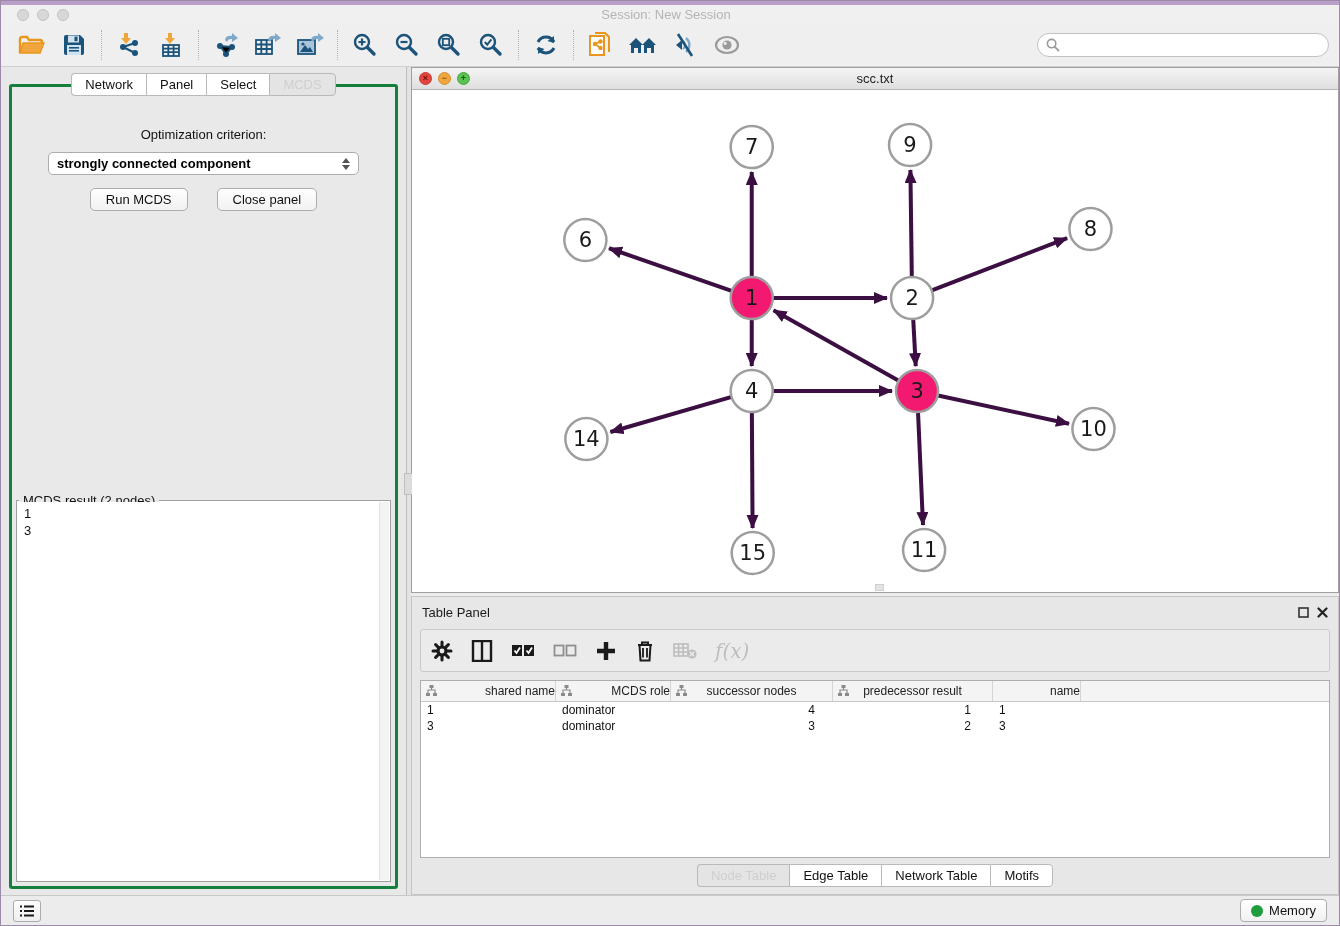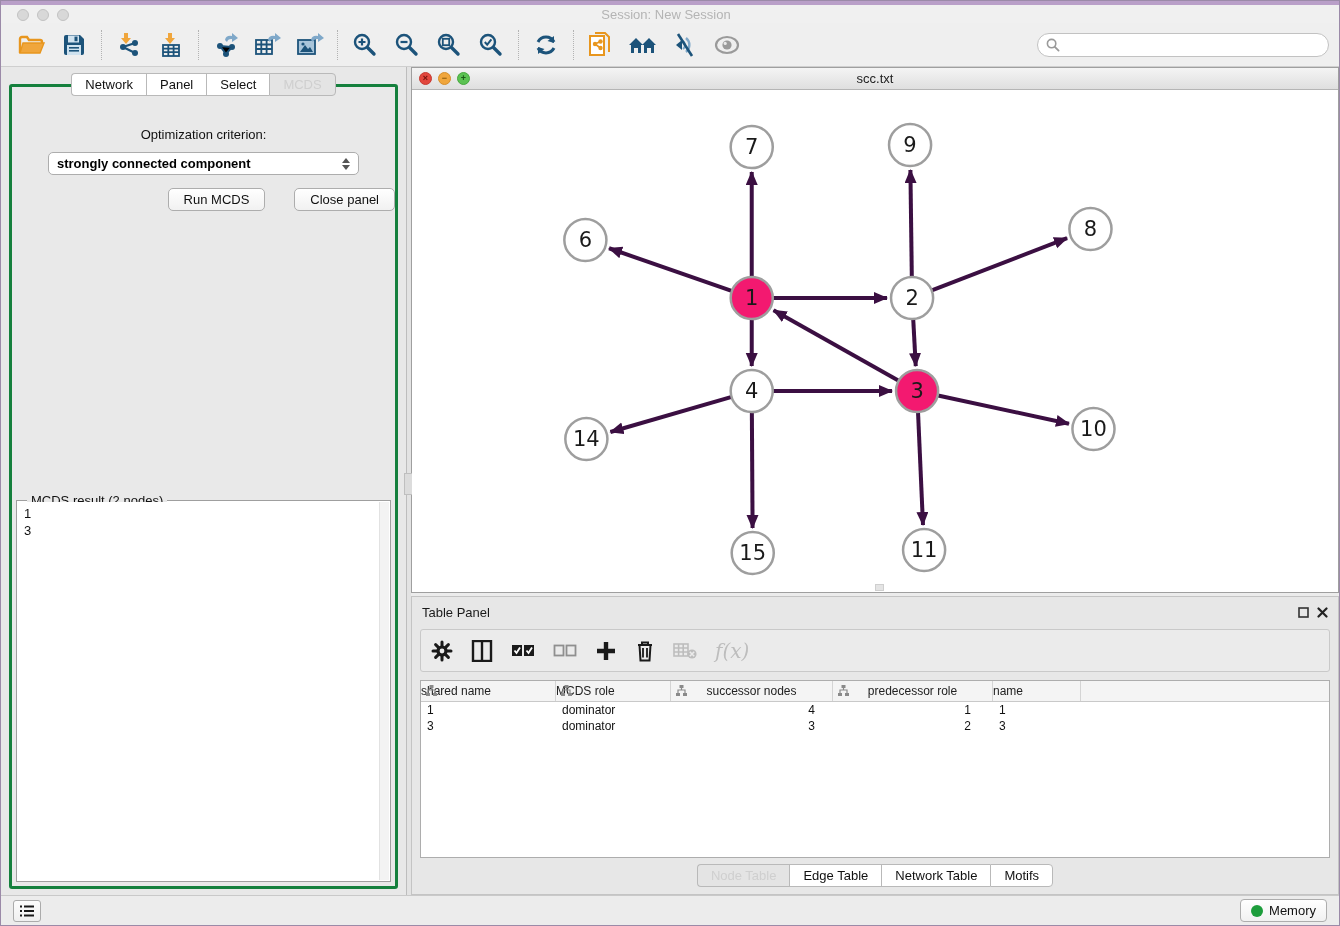--- a/index.html
+++ b/index.html
@@ -37,24 +37,24 @@
   .tab:last-child { border-right:1px solid #b9b9b9; border-top-right-radius:4px; border-bottom-right-radius:4px;text-align:right; }
   .tab.disabled { background:#e4e4e4; color:#cfcfcf; }
   .cp-body { flex:1; margin:-12px 8px 6px 8px; border:3px solid #15803d; border-radius:3px; background:#e9e9e9; padding-top:32px; display:flex; flex-direction:column; min-height:0; }
   .opt-label { text-align:center; font-size:13px; color:#111; margin-top:8px; }
   .dropdown { margin:10px 36px 0 36px; height:23px; background:#fff; border:1px solid #adadad; border-radius:5px; display:flex; align-items:center; padding:0 8px; font-size:13px; cursor:pointer;font-weight:bold; }
   .dropdown .dd-label { flex:1; }
   .dd-arrows { display:flex; flex-direction:column; gap:2px; align-items:center; }
   .dd-arrows i { width:0; height:0; border-left:4px solid transparent; border-right:4px solid transparent; display:block; }
   .dd-arrows i.up { border-bottom:5px solid #555; }
   .dd-arrows i.dn { border-top:5px solid #555; }
-  .btn-row { display:flex; justify-content:flex-end; gap:29px; margin-top:13px; }
+  .btn-row { display:flex; justify-content:center; gap:29px; margin-top:13px; }
   .btn { font-size:13px; padding:3px 15px; background:linear-gradient(#ffffff,#f1f1f1); border:1px solid #adadad; border-radius:5px; color:#111; cursor:pointer; font-family:inherit; }
   .result-box { margin:auto 4px 4px 4px; height:382px; border:1px solid #9f9f9f; position:relative; background:#fff; }
-  .result-legend { position:absolute; top:-8px; left:10px; background:#e9e9e9; padding:0 4px; font-size:13px; color:#111; }
+  .result-legend { position:absolute; top:-8px; left:2px; background:#e9e9e9; padding:0 4px; font-size:13px; color:#111; }
   .result-text { position:absolute; inset:1px 11px 1px 1px; background:#fff; font-size:13px; color:#111; padding:3px 6px; line-height:17px; white-space:pre; }
   .result-scroll { position:absolute; top:1px; bottom:1px; right:1px; width:10px; background:#f3f3f3; border-left:1px solid #e2e2e2; }
 
   
   .v-divider { width:5px; background:#e3e3e3; border-left:1px solid #bdbdbd; position:relative; flex:0 0 auto; }
   .v-divider .grip { position:absolute; top:406px; left:-3px; width:9px; height:22px; background:#dcdcdc; border:1px solid #bfbfbf; }
 
   
   .right-side { flex:1; display:flex; flex-direction:column; min-width:0; }
 
@@ -74,21 +74,21 @@
   .h-gap { height:3px; background:#ececec; flex:0 0 auto; }
 
   
   .table-panel { flex:1; background:#e7e7e7; border:1px solid #c4c4c4; display:flex; flex-direction:column; min-height:0; }
   .tp-toolbar { margin:6px 8px 0 8px; border:1px solid #c9c9c9; border-radius:3px; background:#ebebeb; height:43px; display:flex; align-items:center; padding:0 10px; gap:18px; flex:0 0 auto; }
   .tp-btn { display:flex; align-items:center; justify-content:center; cursor:pointer; }
   .tp-btn.disabled { cursor:default; opacity:.9; }
   .fx-label { font-size:20px; font-style:italic; color:#b9b9b9; font-family:"DejaVu Serif","Liberation Serif",serif; }
   .tp-table { margin:8px 8px 0 8px; flex:1; background:#fff; border:1px solid #adadad; overflow:hidden; display:flex; flex-direction:column; min-height:0; }
   .thead { display:flex; background:#f4f4f4; border-bottom:1px solid #c9c9c9; flex:0 0 auto; }
-  .th { height:20px; display:flex; align-items:center; justify-content:flex-start; font-size:12px; color:#222; border-right:1px solid #d4d4d4; position:relative; }
+  .th { height:20px; display:flex; align-items:center; justify-content:flex-end; font-size:12px; color:#222; border-right:1px solid #d4d4d4; position:relative; }
   .th .tree-ic { position:absolute; left:5px; top:4px; }
   .tbody { flex:1; background:#fff; }
   .tr { display:flex; height:16px; align-items:center; }
   .td { font-size:12px; color:#111; padding:0 6px; overflow:hidden; white-space:nowrap; }
   .c0 { width:135px; } .c1 { width:115px; } .c2 { width:162px; text-align:right; padding-right:18px; }
   .c3 { width:160px; text-align:right; padding-right:22px; } .c4 { width:88px; }
   .tp-tabs { display:flex; justify-content:center; padding:6px 0 7px 0; flex:0 0 auto; }
 
   
   .statusbar { height:30px; background:#ececec; border-top:1px solid #c9c9c9; display:flex; align-items:center; padding:0 12px; flex:0 0 auto; }
@@ -452,21 +452,21 @@
                 </svg>
               <span>successor nodes</span>
             </div>
             <div class="th c3" style="justify-content:center; text-align:center; padding-right:0;">
               <svg class="tree-ic" width="11" height="11" viewBox="0 0 11 11">
                   <rect x="3.5" y="0" width="4" height="3" fill="#8a8a8a"></rect>
                   <path d="M5.5 3 V5 M2 8 V5 H9 V8" fill="none" stroke="#8a8a8a" stroke-width="1.2"></path>
                   <rect x="0" y="8" width="4" height="3" fill="#8a8a8a"></rect>
                   <rect x="7" y="8" width="4" height="3" fill="#8a8a8a"></rect>
                 </svg>
-              <span>predecessor role</span>
+              <span>predecessor result</span>
             </div>
             <div class="th c4">
               <span>name</span>
             </div>
           </div>
           <div class="tbody">
             <div class="tr">
               <div class="td c0">1</div>
               <div class="td c1">dominator</div>
               <div class="td c2">4</div>

